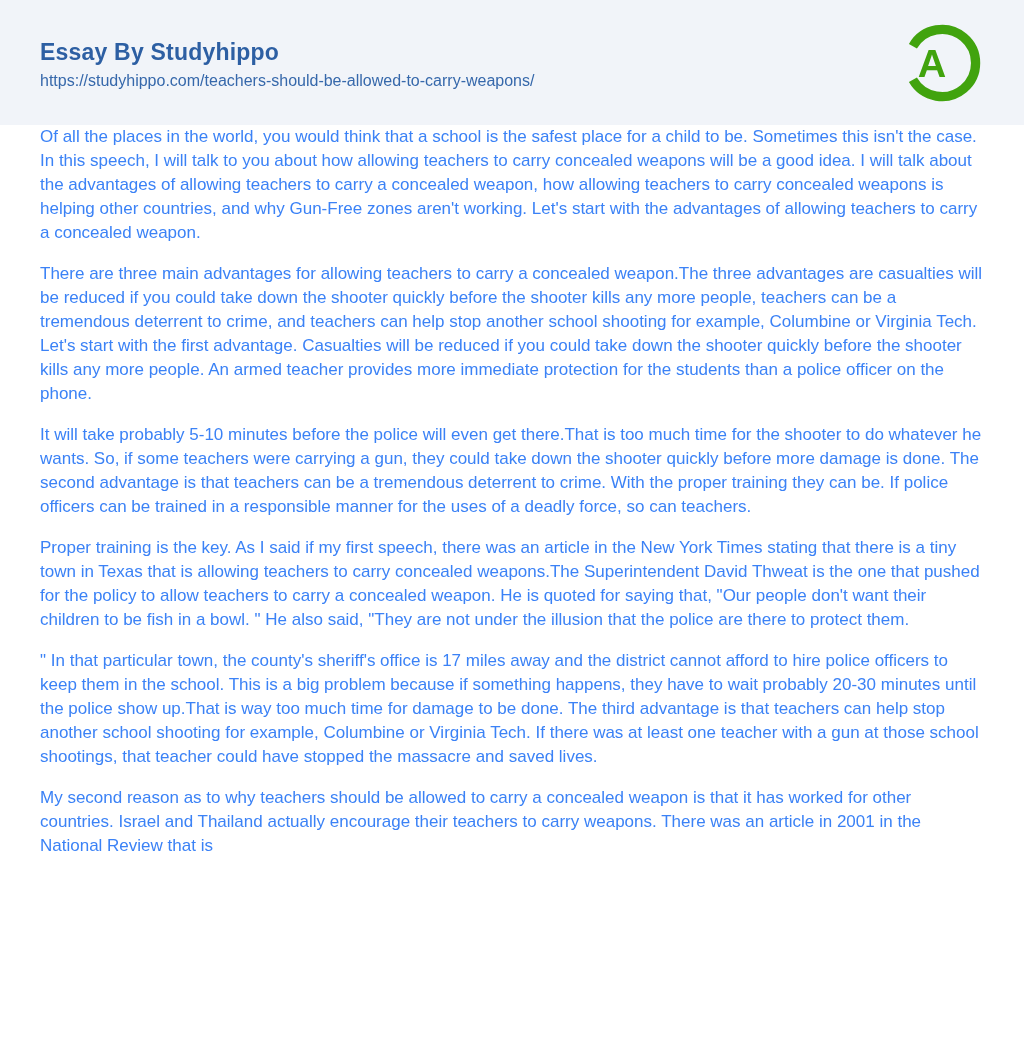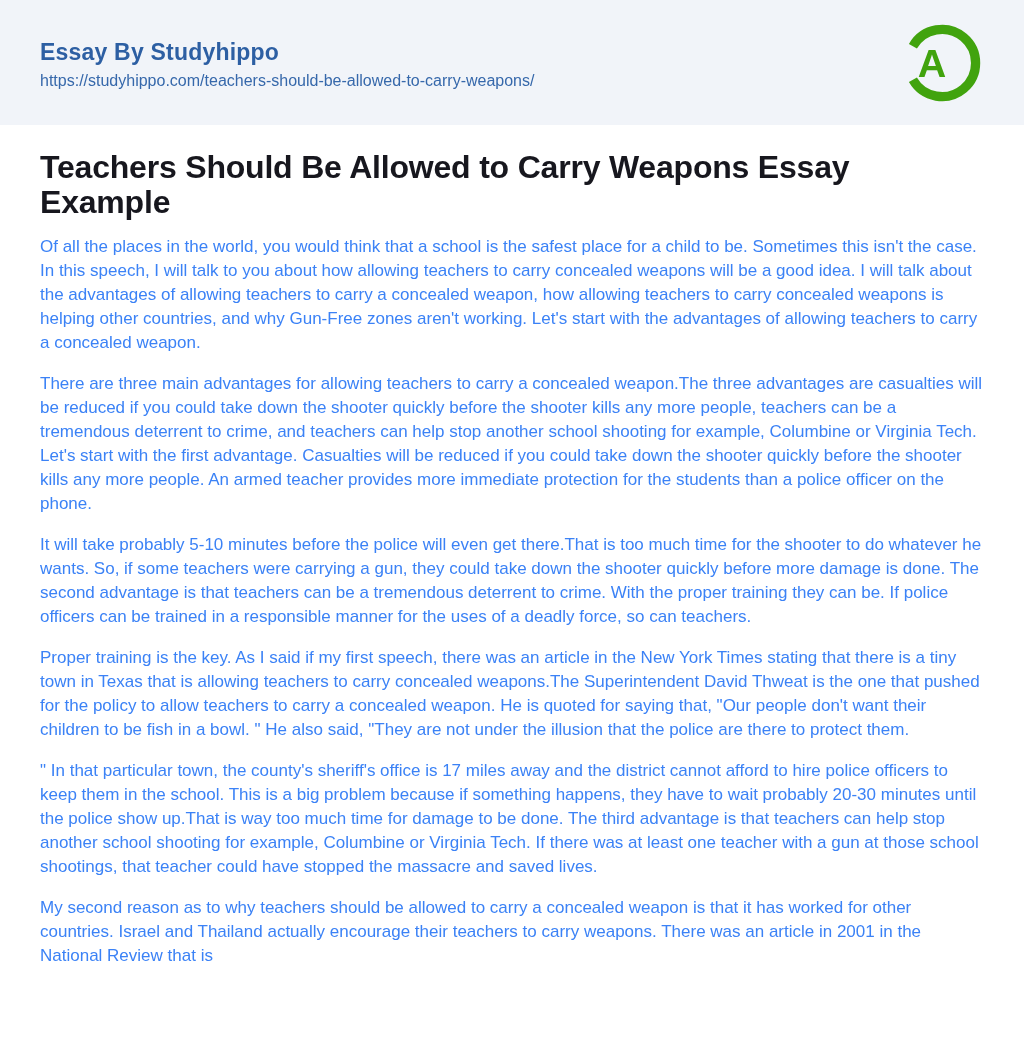--- a/index.html
+++ b/index.html
@@ -84,21 +84,20 @@
     </div>
     <div class="logo">
       <svg viewBox="0 0 100 100" width="84" height="90" aria-hidden="true">
         <path d="M 15.36 30 A 40 40 0 1 1 15.36 70" fill="none" stroke="#41a30e" stroke-width="11"></path>
         <text x="38" y="66.5" text-anchor="middle" font-family="Liberation Sans, sans-serif" font-size="47" font-weight="bold" fill="#41a30e">A</text>
       </svg>
     </div>
   </div>
 
   <div class="content">
-    <h1 class="essay-title">Teachers Should Be Allowed to Carry Weapons Essay Example</h1>
 
     <p class="essay-paragraph">Of all the places in the world, you would think that a school is the safest place for a child to be. Sometimes this isn't the case. In this speech, I will talk to you about how allowing teachers to carry concealed weapons will be a good idea. I will talk about the advantages of allowing teachers to carry a concealed weapon, how allowing teachers to carry concealed weapons is helping other countries, and why Gun-Free zones aren't working. Let's start with the advantages of allowing teachers to carry a concealed weapon.</p>
     <p class="essay-paragraph">There are three main advantages for allowing teachers to carry a concealed weapon.The three advantages are casualties will be reduced if you could take down the shooter quickly before the shooter kills any more people, teachers can be a tremendous deterrent to crime, and teachers can help stop another school shooting for example, Columbine or Virginia Tech. Let's start with the first advantage. Casualties will be reduced if you could take down the shooter quickly before the shooter kills any more people. An armed teacher provides more immediate protection for the students than a police officer on the phone.</p>
     <p class="essay-paragraph">It will take probably 5-10 minutes before the police will even get there.That is too much time for the shooter to do whatever he wants. So, if some teachers were carrying a gun, they could take down the shooter quickly before more damage is done. The second advantage is that teachers can be a tremendous deterrent to crime. With the proper training they can be. If police officers can be trained in a responsible manner for the uses of a deadly force, so can teachers.</p>
     <p class="essay-paragraph">Proper training is the key. As I said if my first speech, there was an article in the New York Times stating that there is a tiny town in Texas that is allowing teachers to carry concealed weapons.The Superintendent David Thweat is the one that pushed for the policy to allow teachers to carry a concealed weapon. He is quoted for saying that, "Our people don't want their children to be fish in a bowl. " He also said, "They are not under the illusion that the police are there to protect them.</p>
     <p class="essay-paragraph">" In that particular town, the county's sheriff's office is 17 miles away and the district cannot afford to hire police officers to keep them in the school. This is a big problem because if something happens, they have to wait probably 20-30 minutes until the police show up.That is way too much time for damage to be done. The third advantage is that teachers can help stop another school shooting for example, Columbine or Virginia Tech. If there was at least one teacher with a gun at those school shootings, that teacher could have stopped the massacre and saved lives.</p>
     <p class="essay-paragraph">My second reason as to why teachers should be allowed to carry a concealed weapon is that it has worked for other countries. Israel and Thailand actually encourage their teachers to carry weapons. There was an article in 2001 in the National Review that is</p>
   </div>
 
 </div>

